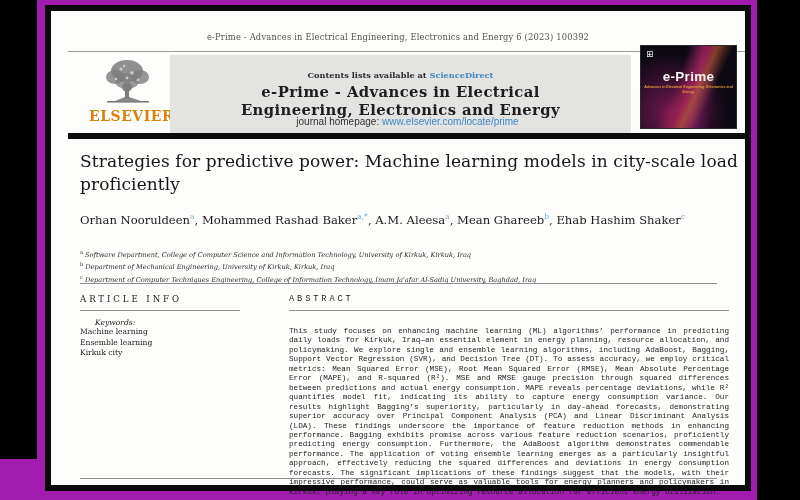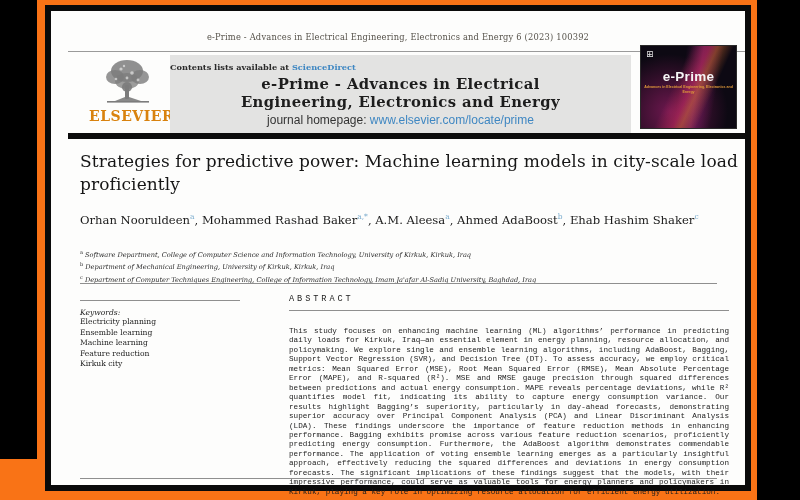--- a/index.html
+++ b/index.html
@@ -1,42 +1,42 @@
 <!DOCTYPE html>
 <html><head>
 <meta charset="utf-8">
 <style>
   * { margin:0; padding:0; box-sizing:border-box; }
   html,body { width:800px; height:500px; overflow:hidden; background:#fff;
               font-family:"DejaVu Serif", serif; }
-  .stage { position:relative; width:800px; height:500px; background:#f97316; }
+  .stage { position:relative; width:800px; height:500px; background:#a21caf; }
 
   .bar-left  { position:absolute; left:0;   top:0; width:37px;  height:459px; background:#000; }
   .bar-right { position:absolute; left:757px; top:0; width:43px; height:500px; background:#000; }
 
   .page { position:absolute; left:45px; top:5px; width:706px; height:486px;
           background:#fdfdfc; border:6px solid #0a0a0a; }
 
   .citation { position:absolute; top:21px; left:0; width:100%; text-align:center;
               font-size:8.3px; color:#56524a; letter-spacing:.2px; }
 
   .rule { position:absolute; height:1px; background:#9a9a9a; }
   .rule-top    { top:40px;  left:17px; width:677px; }
   .rule-mid    { top:272px; left:29px; width:637px; background:#8f8f8f; }
   .rule-bottom { top:467px; left:29px; width:637px; background:#8f8f8f; }
 
   
   .graybox { position:absolute; left:119px; top:44px; width:461px; height:78px;
              background:#e3e3e2; }
-  .contents-line { margin-top:7px; font-size:8.2px; font-weight:bold; color:#2a2a2a; }
+  .contents-line { margin-top:15px; text-align:center; font-size:8.2px; font-weight:bold; color:#2a2a2a; }
   .contents-line a { font-weight:bold; }
   .jtitle { margin:3px auto 8px; width:320px; text-align:center; font-size:14.8px;
             font-weight:bold; color:#1d1d1d; line-height:17.5px; letter-spacing:.4px; }
-  .homepage-line { position:absolute; bottom:6px; left:0; width:100%; text-align:center;
-                   font-family:"Liberation Sans", sans-serif; font-size:12px; color:#333; }
+  .homepage-line { position:absolute; bottom:6px; left:7px; width:100%; text-align:center;
+                   font-family:"Liberation Sans", sans-serif; font-size:10px; color:#333; }
   a.link { color:#3f87c2; text-decoration:none; cursor:pointer; }
 
   .logo-block { position:absolute; left:38px; top:46px; width:78px; height:78px; text-align:center; }
   .logo-block svg { display:block; margin:0 auto; }
   .elsevier-text { font-size:14px; font-weight:bold; color:#d9820e; letter-spacing:.5px;
                    margin-top:1px; }
 
   .cover { position:absolute; left:589px; top:34px; width:97px; height:84px;
            background:
              linear-gradient(115deg, rgba(0,0,0,0) 38%, rgba(196,44,92,.55) 52%, rgba(235,120,50,.45) 58%, rgba(0,0,0,0) 70%),
@@ -63,21 +63,21 @@
             font-style:italic; color:#2a2a2a; line-height:9.2px; }
   .affils sup { font-size:5px; font-style:normal; }
 
   
   .col-left  { position:absolute; left:29px; top:283px; width:170px; }
   .col-right { position:absolute; left:238px; top:283px; width:440px;font-family:Liberation Mono, monospace; }
   .sec-head { font-size:8.6px; color:#222; letter-spacing:.34em; white-space:pre; }
   .sec-rule { height:1px; background:#8f8f8f; margin-top:6px; }
   .col-left .sec-rule { width:160px; }
   .col-right .sec-rule { width:440px; }
-  .kw-label { margin-top:7px; font-size:7.6px; font-style:italic; color:#222; }
+  .kw-label { margin-top:7px; font-size:7.6px; font-style:italic; color:#222;margin-left:15px; }
   .kw-item { font-size:7.6px; color:#222; line-height:10.6px; }
   .abstract { margin-top:16px; font-size:7.65px; color:#1d1d1d; line-height:9.45px;
               text-align:justify; }
 </style>
 </head>
 <body>
 
 <div class="stage">
   <div class="bar-left"></div>
   <div class="bar-right"></div>
@@ -127,38 +127,37 @@
       <span class="cover-logo">⊞</span>
       <div class="cover-title">e-Prime</div>
       <div class="cover-sub">Advances in Electrical Engineering, Electronics and Energy</div>
     </div>
 
     <div class="blackbar"></div>
 
     <h1 class="title">Strategies for predictive power: Machine learning models in city-scale load proficiently</h1>
 
     <div class="authors">
-      <span>Orhan Nooruldeen</span><sup>a</sup><span>, </span><span>Mohammed Rashad Baker</span><sup>a,*</sup><span>, </span><span>A.M. Aleesa</span><sup>a</sup><span>, </span><span>Ahmed AdaBoost</span><sup>b</sup><span>, </span><span>Ehab Hashim Shaker</span><sup>c</sup>
+      <span>Orhan Nooruldeen</span><sup>a</sup><span>, </span><span>Mohammed Rashad Baker</span><sup>a,*</sup><span>, </span><span>A.M. Aleesa</span><sup>a</sup><span>, </span><span>Mean Ghareeb</span><sup>b</sup><span>, </span><span>Ehab Hashim Shaker</span><sup>c</sup>
     </div>
 
     <div class="affils">
       <div><sup>a</sup><span> Software Department, College of Computer Science and Information Technology, University of Kirkuk, Kirkuk, Iraq</span></div>
       <div><sup>b</sup><span> Department of Mechanical Engineering, University of Kirkuk, Kirkuk, Iraq</span></div>
       <div><sup>c</sup><span> Department of Computer Techniques Engineering, College of Information Technology, Imam Ja'afar Al-Sadiq University, Baghdad, Iraq</span></div>
     </div>
 
     <div class="rule rule-mid"></div>
 
     <div class="col-left">
+      <div class="sec-head">ARTICLE INFO</div>
       <div class="sec-rule"></div>
       <div class="kw-label">Keywords:</div>
-      <div class="kw-item">Electricity planning</div>
+      <div class="kw-item">Machine learning</div>
       <div class="kw-item">Ensemble learning</div>
-      <div class="kw-item">Machine learning</div>
-      <div class="kw-item">Feature reduction</div>
       <div class="kw-item">Kirkuk city</div>
     </div>
 
     <div class="col-right">
       <div class="sec-head">ABSTRACT</div>
       <div class="sec-rule"></div>
       <div class="abstract">This study focuses on enhancing machine learning (ML) algorithms’ performance in predicting daily loads for Kirkuk, Iraq—an essential element in energy planning, resource allocation, and policymaking. We explore single and ensemble learning algorithms, including AdaBoost, Bagging, Support Vector Regression (SVR), and Decision Tree (DT). To assess accuracy, we employ critical metrics: Mean Squared Error (MSE), Root Mean Squared Error (RMSE), Mean Absolute Percentage Error (MAPE), and R-squared (R²). MSE and RMSE gauge precision through squared differences between predictions and actual energy consumption. MAPE reveals percentage deviations, while R² quantifies model fit, indicating its ability to capture energy consumption variance. Our results highlight Bagging’s superiority, particularly in day-ahead forecasts, demonstrating superior accuracy over Principal Component Analysis (PCA) and Linear Discriminant Analysis (LDA). These findings underscore the importance of feature reduction methods in enhancing performance. Bagging exhibits promise across various feature reduction scenarios, proficiently predicting energy consumption. Furthermore, the AdaBoost algorithm demonstrates commendable performance. The application of voting ensemble learning emerges as a particularly insightful approach, effectively reducing the squared differences and deviations in energy consumption forecasts. The significant implications of these findings suggest that the models, with their impressive performance, could serve as valuable tools for energy planners and policymakers in Kirkuk, playing a key role in optimizing resource allocation for efficient energy utilization.</div>
     </div>
 
     <div class="rule rule-bottom"></div>

